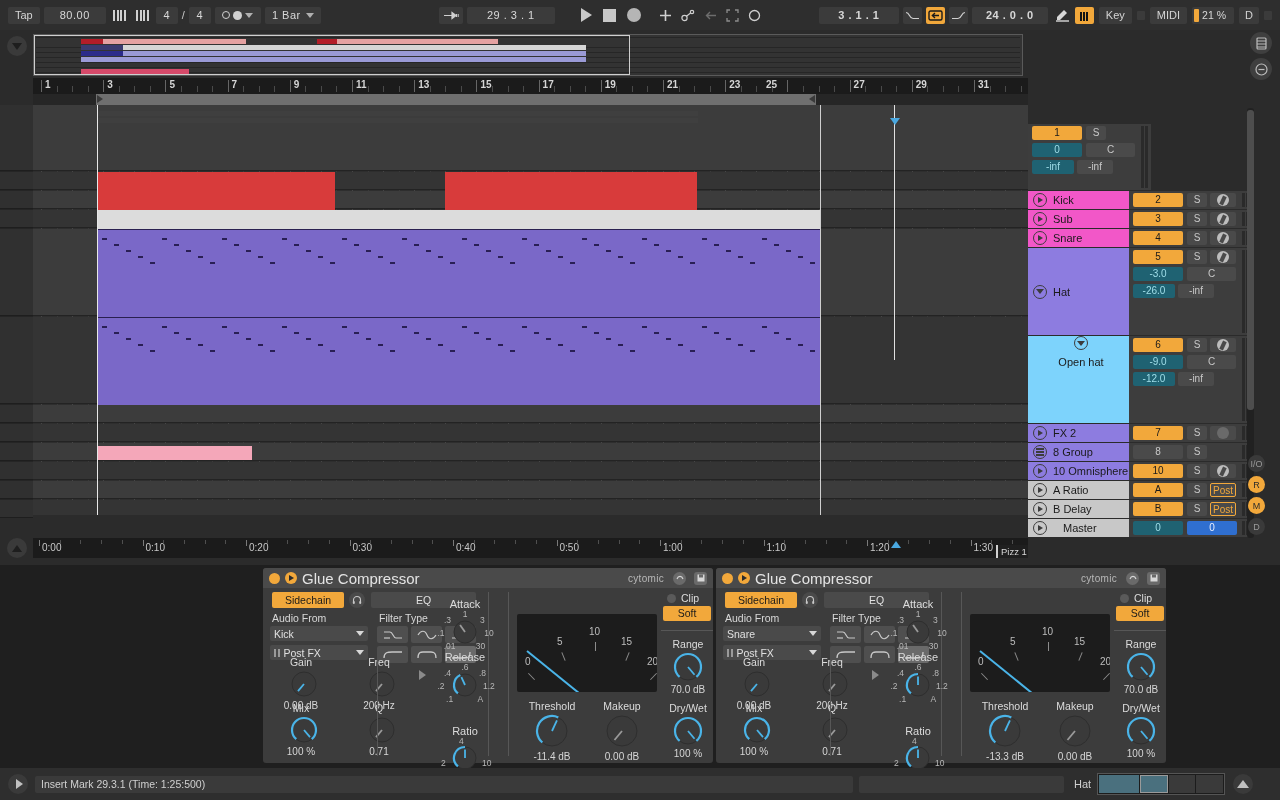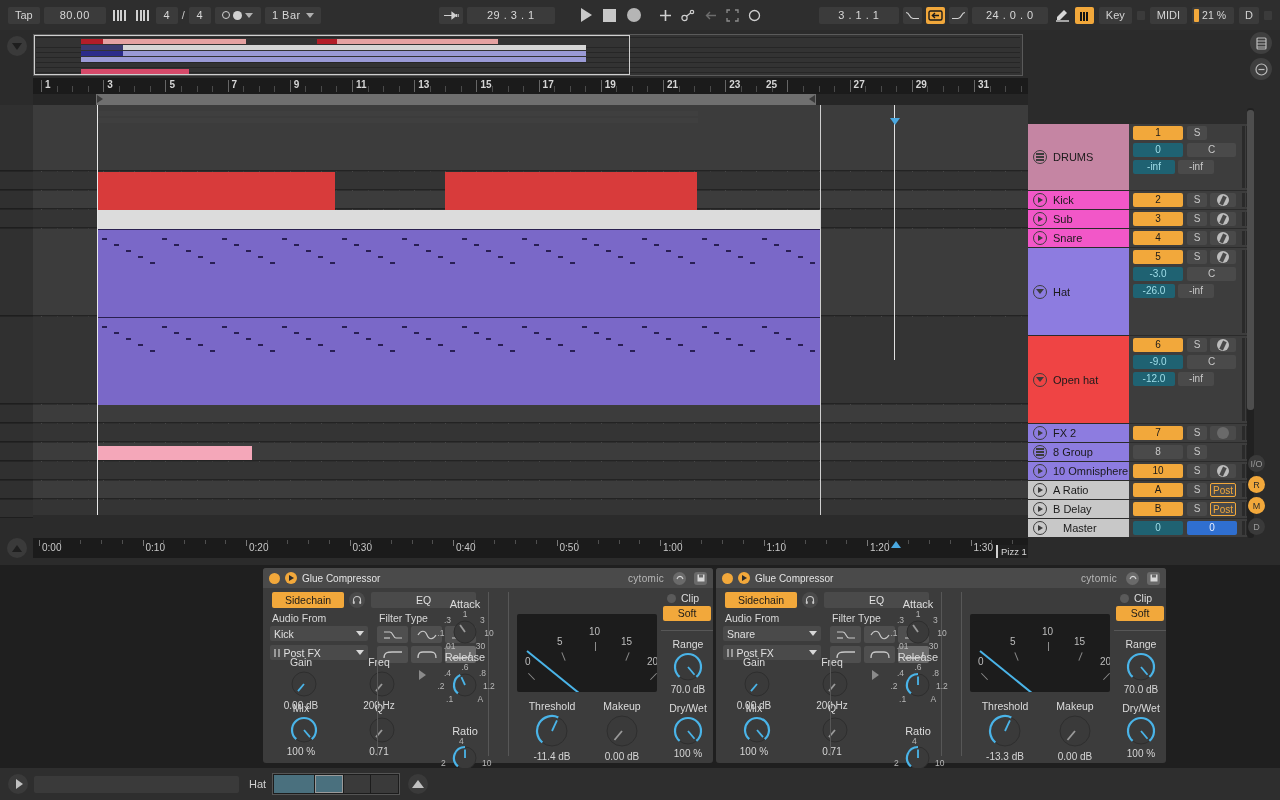--- a/index.html
+++ b/index.html
@@ -153,21 +153,21 @@
   .rr-top { position:absolute; left:1250px; top:32px; width:22px; }
   .rr-big { width:22px;height:22px;border-radius:50%;background:#3f3f3f;display:flex;align-items:center;justify-content:center;margin-bottom:4px; }
 
   
   .devarea { position:absolute; left:0; top:565px; width:1280px; height:203px; background:#1f1f1f; }
   .devpanel { position:absolute; top:3px; height:195px; background:#3c3c3c; border-radius:3px; }
   .dev-title { height:20px; display:flex; align-items:center; gap:5px; padding:0 6px; background:#4a4a4a; border-radius:3px 3px 0 0; }
   .dev-led { width:11px;height:11px;border-radius:50%;background:#f2a83b; }
   .dev-pow { width:12px;height:12px;border-radius:50%;background:#f2a83b;display:flex;align-items:center;justify-content:center; }
   .dev-pow .pl { width:0;height:0;border-left:5px solid #2b2b2b;border-top:3px solid transparent;border-bottom:3px solid transparent;margin-left:1.5px; }
-  .dev-name { font-size:10px; color:#e4e4e4; }
+  .dev-name { font-size:15px; color:#e4e4e4; }
   .cytomic { font-size:10px; color:#b8b8b8; letter-spacing:.3px; }
   .dev-body { position:relative; height:175px; }
   .kcap { text-align:center; font-size:10px; color:#d6d6d6; }
   .klabel { text-align:center; font-size:10.5px; color:#dcdcdc; }
   .seltop {
     background:#4a4a4a; border-radius:2px; height:15px; display:flex; align-items:center;
     justify-content:space-between; padding:0 4px; font-size:10.5px; color:#e0e0e0;
   }
   .caret { width:0;height:0;border-left:4px solid transparent;border-right:4px solid transparent;border-top:5px solid #d8d8d8; }
   .ftbtn { width:31px;height:17px;background:#4f4f4f;border-radius:2px;display:flex;align-items:center;justify-content:center; }
@@ -270,21 +270,21 @@
             <path d="M1 4V1h3M9 1h3v3M12 9v3H9M4 12H1V9" stroke="#8c8c8c" fill="none" stroke-width="1.3"></path>
           </svg>
       </div>
       <div class="tb-plain">
         <svg width="13" height="13" viewBox="0 0 13 13">
             <circle cx="6.5" cy="6.5" r="5" stroke="#cfcfcf" fill="none" stroke-width="1.3"></circle>
           </svg>
       </div>
     </div>
 
-    <div class="tb-group" style="margin-left:58px;gap:4px;">
+    <div class="tb-group" style="margin-left:58px;gap:4px;font-weight:bold;">
       <div class="tb-field" style="width:80px;">3 . 1 . 1</div>
       <div class="tb-icon" style="background:#3b3b3b;">
         <svg width="15" height="9" viewBox="0 0 15 9">
             <path d="M1 1.5c4 0 3 6 7 6h6" stroke="#cfcfcf" fill="none" stroke-width="1.2"></path>
           </svg>
       </div>
       <div class="tb-icon amber">
         <svg width="15" height="11" viewBox="0 0 15 11">
             <rect x="1" y="1" width="13" height="9" rx="1.5" stroke="#1a1a1a" fill="none" stroke-width="1.4"></rect>
             <path d="M11 5.5H4.5M7 3L4.3 5.5 7 8" stroke="#1a1a1a" fill="none" stroke-width="1.3"></path>
@@ -737,26 +737,20 @@
         <div class="ttickm" style="left: 1020.3px;"></div>
         <div style="position: absolute; left: 858px; top: 3px; width: 0px; height: 0px; border-left: 5px solid transparent; border-right: 5px solid transparent; border-bottom: 7px solid rgb(74, 168, 224);"></div>
       </div>
     <div class="halfmark">1/2</div>
     <div class="pizz-label">Pizz 1</div>
   </div>
 
   <div class="mixer">
     <div id="track-list">
         <div class="trk" style="top: 46px; height: 67px;">
-          <div class="trk-name" style="background: rgb(197, 133, 163); height: 67px;">
-            <span class="trk-icon">
-              <span class="hb"></span>
-            </span>
-            <span>DRUMS</span>
-          </div>
           <div class="trk-ctl" style="height: 67px;">
             <div class="rowbtn b-amber" style="position: absolute; left: 4px; top: 2px; width: 50px;">1</div>
             <div class="rowbtn b-grey" style="position: absolute; left: 58px; top: 2px; width: 20px;">S</div>
             <div class="rowbtn b-teal" style="position: absolute; left: 4px; top: 19px; width: 50px;">0</div>
             <div class="rowbtn b-grey" style="position: absolute; left: 58px; top: 19px; width: 49px;">C</div>
             <div class="rowbtn b-teal" style="position: absolute; left: 4px; top: 36px; width: 42px;">-inf</div>
             <div class="rowbtn b-grey" style="position: absolute; left: 49px; top: 36px; width: 36px;">-inf</div>
           </div>
           <div class="trk-meter" style="height: 67px;">
             <i style="left:3px;"></i>
@@ -845,21 +839,21 @@
             <div class="rowbtn b-grey" style="position: absolute; left: 58px; top: 19px; width: 49px;">C</div>
             <div class="rowbtn b-teal" style="position: absolute; left: 4px; top: 36px; width: 42px;">-26.0</div>
             <div class="rowbtn b-grey" style="position: absolute; left: 49px; top: 36px; width: 36px;">-inf</div>
           </div>
           <div class="trk-meter" style="height: 88px;">
             <i style="left:3px;"></i>
             <i style="left:7px;"></i>
           </div>
         </div>
         <div class="trk" style="top: 258px; height: 88px;">
-          <div class="trk-name" style="background: #ef4444; height: 88px;">
+          <div class="trk-name" style="background: #7dd3fc; height: 88px; flex-direction: column;">
             <span class="trk-icon">
               <span class="dn"></span>
             </span>
             <span>Open hat</span>
           </div>
           <div class="trk-ctl" style="height: 88px;">
             <div class="rowbtn b-amber" style="position: absolute; left: 4px; top: 2px; width: 50px;">6</div>
             <div class="rowbtn b-grey" style="position: absolute; left: 58px; top: 2px; width: 20px;">S</div>
             <div style="position: absolute; left: 81px; top: 2px; width: 26px; height: 14px; border-radius: 2px; background: rgb(74, 74, 74); display: flex; align-items: center; justify-content: center;">
               <span class="disc" style="background: rgb(189, 189, 189);">
@@ -1401,20 +1395,21 @@
           </div>
         </div>
       </div>
 
   </div>
 
   <div class="status">
     <div style="margin-left:8px;width:20px;height:20px;border-radius:50%;background:#3a3a3a;display:flex;align-items:center;justify-content:center;">
       <span style="width:0;height:0;border-left:7px solid #c0c0c0;border-top:5px solid transparent;border-bottom:5px solid transparent;margin-left:2px;"></span>
     </div>
+    <div class="status-field" style="margin-left:7px;width:818px;">Insert Mark 29.3.1 (Time: 1:25:500)</div>
     <div class="status-field" style="margin-left:6px;width:205px;"></div>
     <div style="margin-left:10px;font-size:11px;color:#d0d0d0;">Hat</div>
     <div class="chainstrip" style="margin-left:6px;width:128px;">
       <div class="chain-thumb teal" style="width:40px;"></div>
       <div class="chain-thumb teal" style="width:28px;border:1px solid #9a9a9a;"></div>
       <div class="chain-thumb" style="width:27px;"></div>
       <div class="chain-thumb" style="width:27px;"></div>
     </div>
     <div style="margin-left:8px;width:20px;height:20px;border-radius:50%;background:#3a3a3a;display:flex;align-items:center;justify-content:center;">
       <span style="width:0;height:0;border-left:6px solid transparent;border-right:6px solid transparent;border-bottom:8px solid #c0c0c0;"></span>

